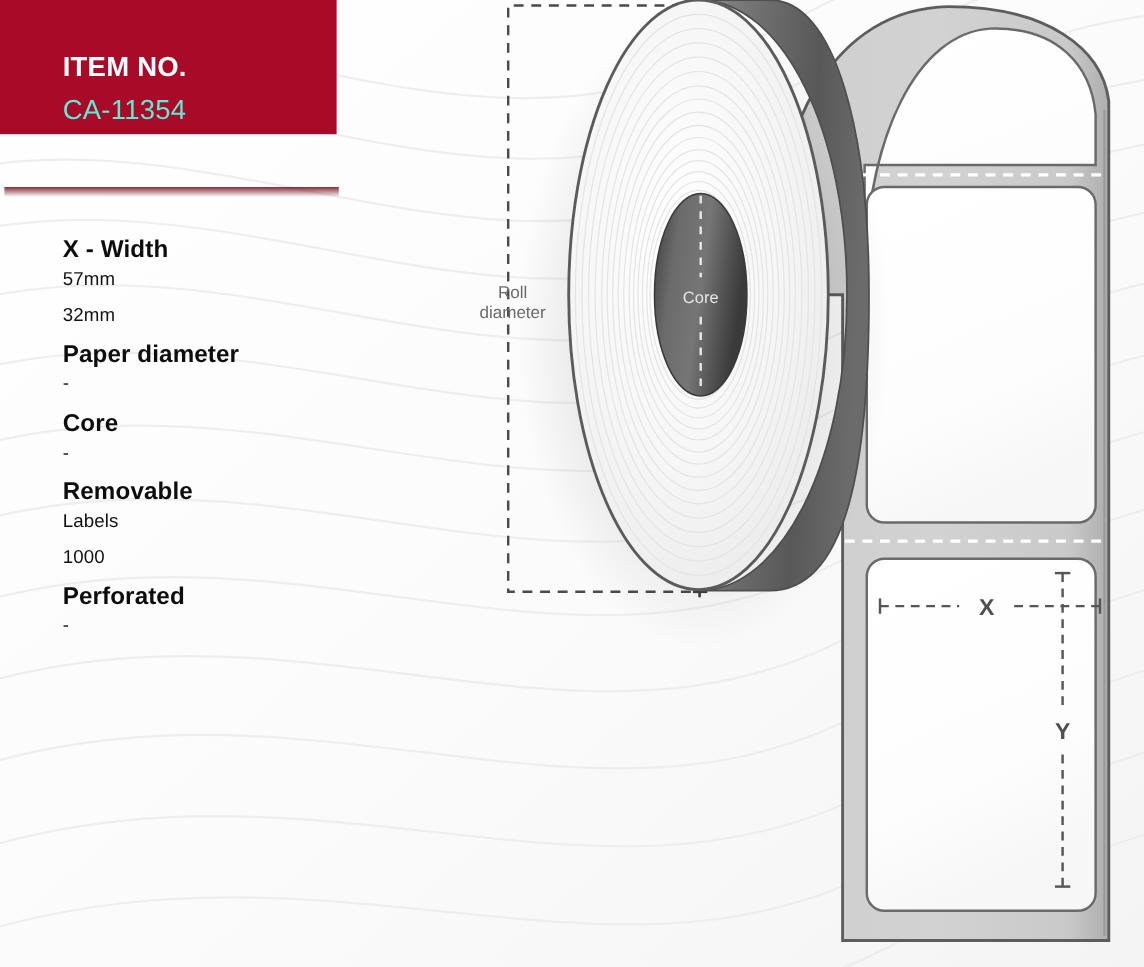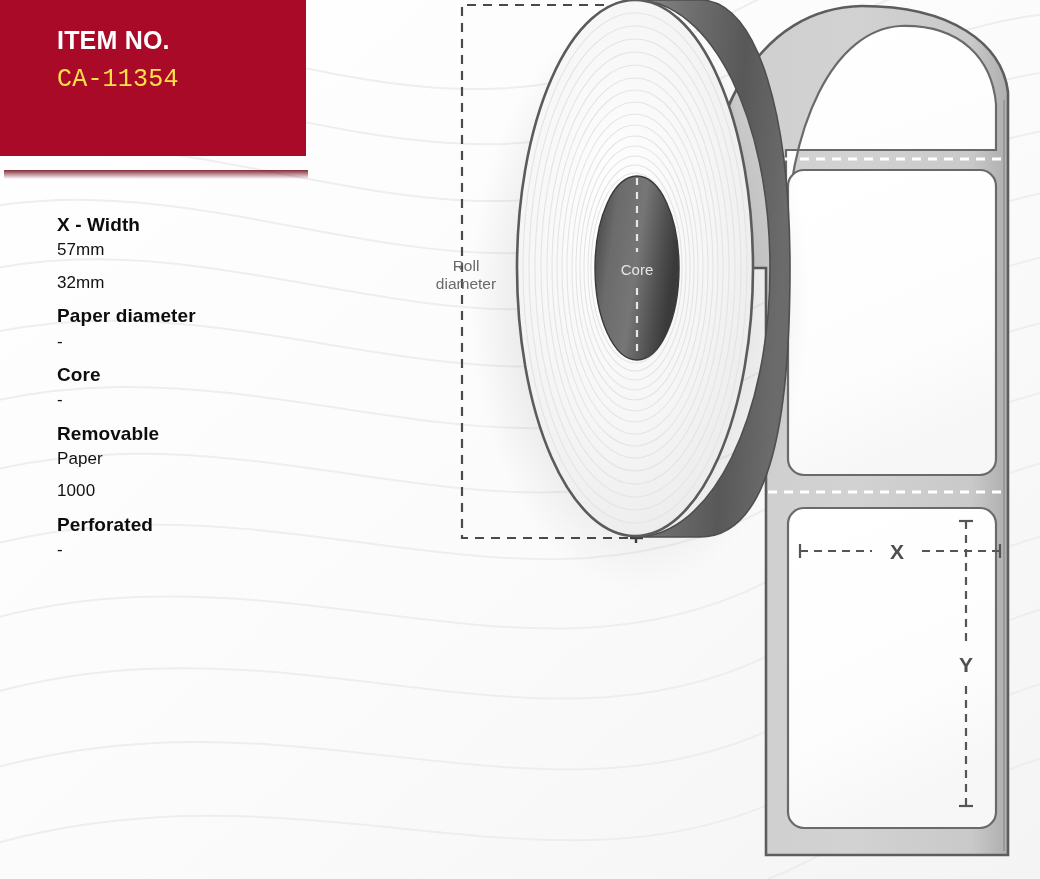--- a/index.html
+++ b/index.html
@@ -34,25 +34,25 @@
     z-index: 0;
     pointer-events: none;
   }
 
   
   .item-banner {
     position: absolute;
     left: 0;
     top: 0;
     width: 306px;
-    height: 156px;
+    height: 122px;
     background: #A80A28;
     z-index: 6;
     box-sizing: border-box;
-    padding: 27px 0 0 57px;
+    padding: 48px 0 0 57px;
   }
   .item-banner-shadow {
     position: absolute;
     left: 4px;
     top: 170px;
     width: 304px;
     height: 9px;
     background: linear-gradient(to bottom, rgba(110,8,22,0.85), rgba(110,8,22,0.0));
     z-index: 5;
   }
@@ -60,39 +60,38 @@
     font-size: 25px;
     font-weight: bold;
     color: #ffffff;
     letter-spacing: 0.2px;
     line-height: 1.1;
   }
   .item-no-value {
     margin-top: 11px;
     font-size: 25px;
     font-weight: normal;
-    color: #fde047;
+    color: #5eead4;
     letter-spacing: 0.2px;
     line-height: 1.1;
-    font-family: Liberation Mono, monospace;
   }
 
   
   .spec-list {
     position: absolute;
     left: 57px;
     top: 213px;
     width: 300px;
     z-index: 6;
   }
   .spec-row {
     margin-bottom: 10px;
   }
   .spec-key {
-    font-size: 19px;
+    font-size: 22px;
     font-weight: bold;
     color: #0d0d0d;
     line-height: 1.28;
     letter-spacing: 0.1px;
   }
   .spec-val {
     font-size: 17px;
     font-weight: normal;
     color: #111111;
     line-height: 1.32;
@@ -301,21 +300,21 @@
     <div class="spec-row">
       <div class="spec-key">Paper diameter</div>
       <div class="spec-val">-</div>
     </div>
     <div class="spec-row">
       <div class="spec-key">Core</div>
       <div class="spec-val">-</div>
     </div>
     <div class="spec-row">
       <div class="spec-key">Removable</div>
-      <div class="spec-val">Paper</div>
+      <div class="spec-val">Labels</div>
     </div>
     <div class="spec-row">
       <div class="spec-val">1000</div>
     </div>
     <div class="spec-row">
       <div class="spec-key">Perforated</div>
       <div class="spec-val">-</div>
     </div>
   </div>
 

